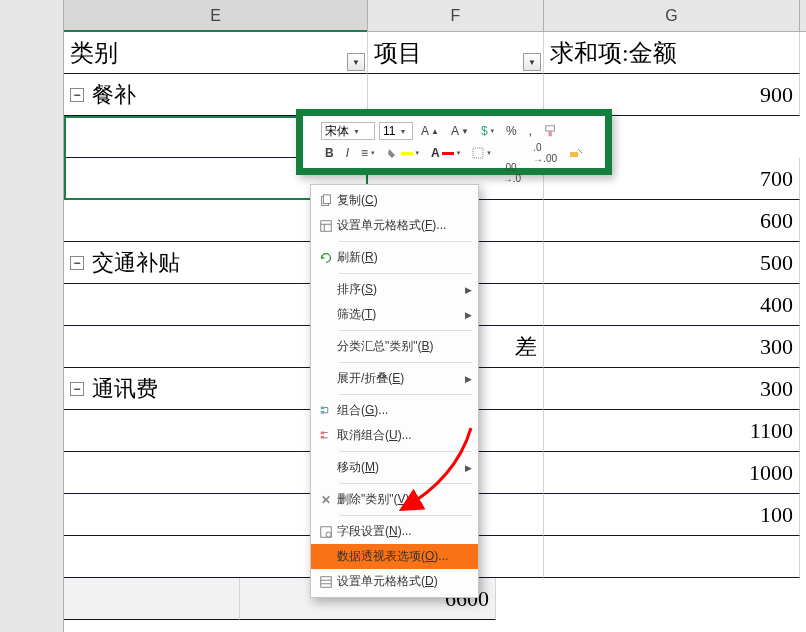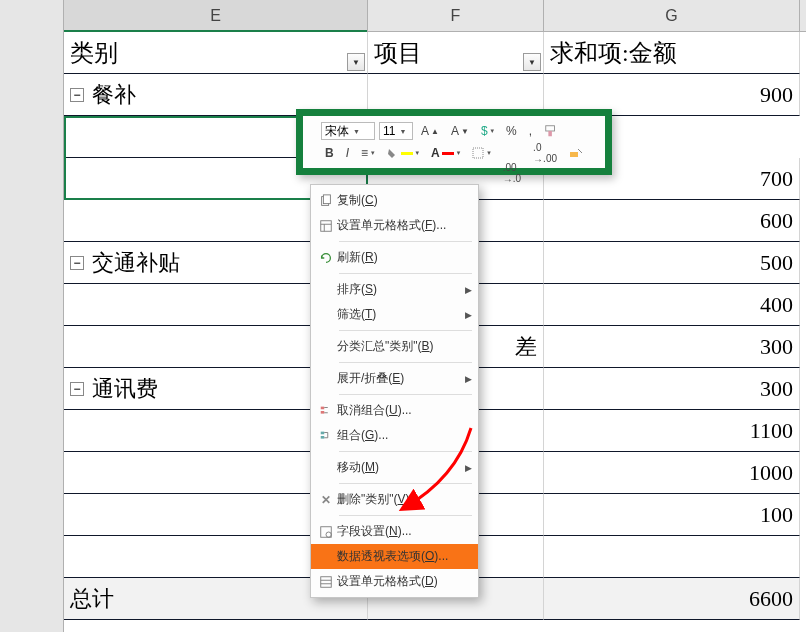--- a/index.html
+++ b/index.html
@@ -318,23 +318,20 @@
 
   <div class="row">
     <div class="cell colE"></div>
     <div class="cell colF center">
         <span>座机</span>
       </div>
     <div class="cell colG right"></div>
   </div>
 
   <div class="row total">
-    <div class="cell colE">
-        <span>总计</span>
-      </div>
     <div class="cell colF"></div>
     <div class="cell colG right">
         <span>6600</span>
       </div>
   </div>
 
   <div class="sel-cell" style="left:0; top:84px; width:304px; height:84px;"></div>
 
 </div>
 
@@ -442,36 +439,36 @@
   <div class="ctx-sep"></div>
   <div class="ctx-item">
     <span class="ctx-icon"></span>
     <span class="ctx-label"><span>展开/折叠</span>(<span class="u">E</span>)</span>
     <span class="ctx-sub">▶</span>
   </div>
   <div class="ctx-sep"></div>
   <div class="ctx-item">
     <span class="ctx-icon">
       <svg width="14" height="14" viewBox="0 0 16 16">
+          <rect x="2" y="3" width="4" height="3" fill="#6aa"></rect>
+          <rect x="2" y="8" width="4" height="3" fill="#6aa"></rect>
+          <path d="M6 4 H10 V10 H6" fill="none" stroke="#777"></path>
+        </svg>
+    </span>
+    <span class="ctx-label"><span>组合</span>(<span class="u">G</span>)...</span>
+  </div>
+  <div class="ctx-item">
+    <span class="ctx-icon">
+      <svg width="14" height="14" viewBox="0 0 16 16">
           <rect x="2" y="3" width="4" height="3" fill="#d77"></rect>
           <rect x="2" y="8" width="4" height="3" fill="#d77"></rect>
           <path d="M6 4 H10 M6 10 H10" stroke="#777"></path>
         </svg>
     </span>
     <span class="ctx-label"><span>取消组合</span>(<span class="u">U</span>)...</span>
-  </div>
-  <div class="ctx-item">
-    <span class="ctx-icon">
-      <svg width="14" height="14" viewBox="0 0 16 16">
-          <rect x="2" y="3" width="4" height="3" fill="#6aa"></rect>
-          <rect x="2" y="8" width="4" height="3" fill="#6aa"></rect>
-          <path d="M6 4 H10 V10 H6" fill="none" stroke="#777"></path>
-        </svg>
-    </span>
-    <span class="ctx-label"><span>组合</span>(<span class="u">G</span>)...</span>
   </div>
   <div class="ctx-sep"></div>
   <div class="ctx-item">
     <span class="ctx-icon"></span>
     <span class="ctx-label"><span>移动</span>(<span class="u">M</span>)</span>
     <span class="ctx-sub">▶</span>
   </div>
   <div class="ctx-sep"></div>
   <div class="ctx-item">
     <span class="ctx-icon" style="color:#888;font-weight:bold;">✕</span>

